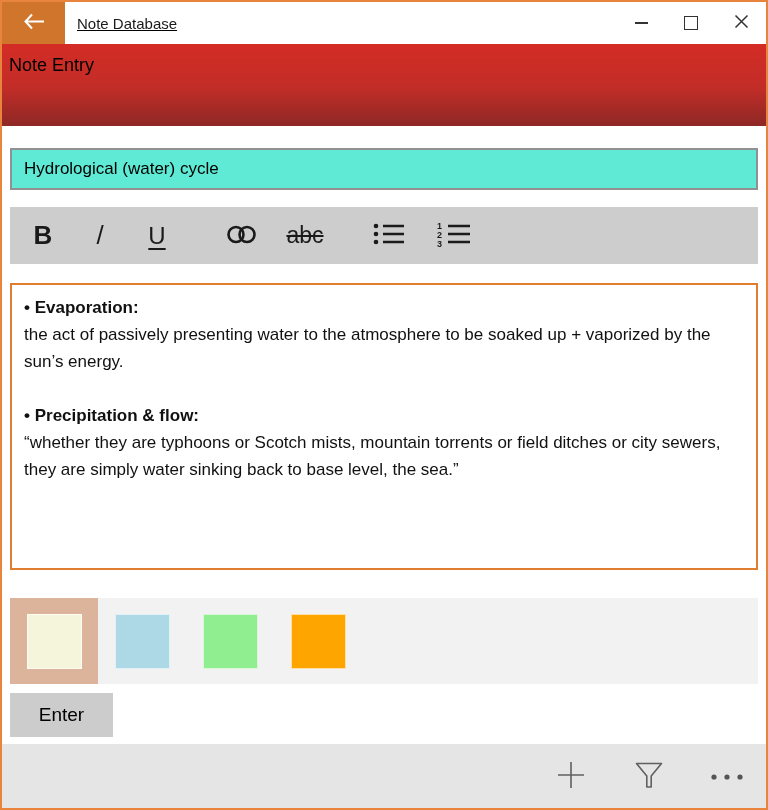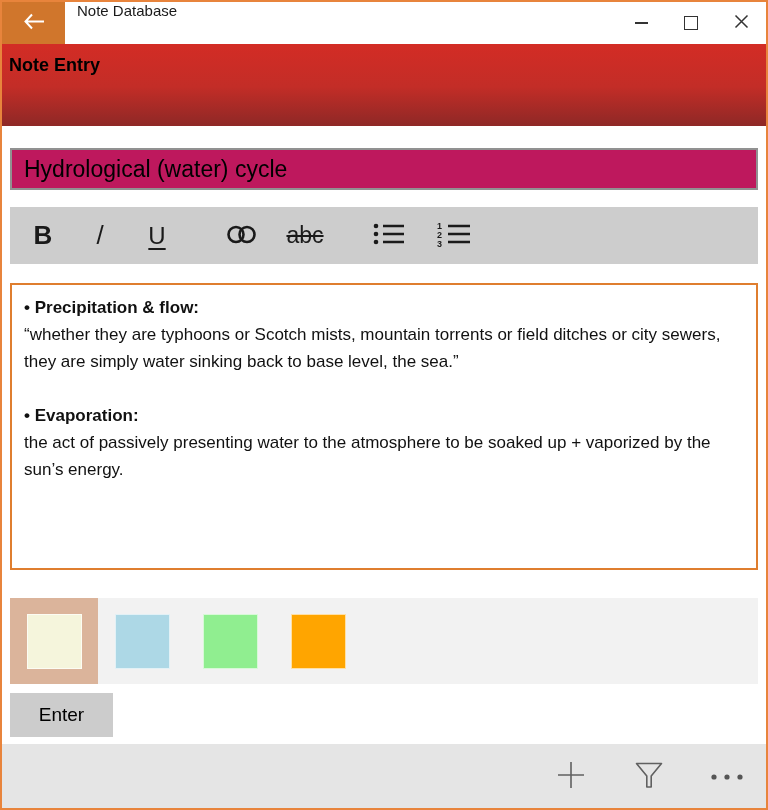--- a/index.html
+++ b/index.html
@@ -7,50 +7,50 @@
   body {
     width: 768px; height: 810px;
     border: 2px solid #E8843C;
     background: #fff;
     font-family: "Liberation Sans", sans-serif;
     overflow: hidden;
     position: relative;
   }
 
   
-  .titlebar { height: 42px; background: #fff; display: flex; align-items: flex-start; }
+  .titlebar { height: 42px; background: #fff; display: flex; align-items: center; text-decoration: underline; }
   .back-btn {
     width: 63px; height: 42px; background: #D0762C; border: none;
     display: flex; align-items: center; justify-content: center; cursor: pointer;
   }
   .title-text { margin-left: 12px; font-size: 15px; color: #1a1a1a; }
   .win-controls { margin-left: auto; display: flex; height: 42px; }
   .ctrl-btn {
     width: 50px; height: 42px; background: transparent; border: none;
     display: flex; align-items: center; justify-content: center; cursor: pointer;
   }
   .min-glyph { width: 13px; height: 2px; background: #333; }
   .max-glyph { width: 14px; height: 14px; border: 1.6px solid #333; }
 
   
   .app-header {
     height: 82px;
     background: linear-gradient(180deg, #D32C25 0%, #C32D27 52%, #8E2826 100%);
     padding: 11px 0 0 7px;
   }
-  .app-header-title { font-size: 18px; font-weight: bold; color: #000; }
+  .app-header-title { font-size: 18px; font-weight: normal; color: #000; }
 
   
   .main { padding: 0 8px; }
 
   .title-input {
     display: block; margin-top: 22px; width: 100%; height: 42px;
     border: 2px solid #919191; border-radius: 0;
-    font-size: 23px; color: #000; padding: 0 12px;
-    font-family: "Liberation Sans", sans-serif; background: #be185d; outline: none;
+    font-size: 17px; color: #000; padding: 0 12px;
+    font-family: "Liberation Sans", sans-serif; background: #5eead4; outline: none;
   }
 
   .toolbar {
     margin-top: 17px; height: 57px; background: #CDCDCD;
     display: flex; align-items: center; padding: 0 10px;
   }
   .tb-btn {
     border: none; background: transparent; cursor: pointer; color: #1a1a1a;
     height: 44px; display: flex; align-items: center; justify-content: center;
     font-family: "Liberation Sans", sans-serif; padding: 0; margin: 0;
@@ -167,26 +167,26 @@
           <text x="1" y="18" font-size="9" font-weight="bold" fill="#1a1a1a" font-family="Liberation Sans, sans-serif">2</text>
           <text x="1" y="27" font-size="9" font-weight="bold" fill="#1a1a1a" font-family="Liberation Sans, sans-serif">3</text>
           <path d="M12 6 H34 M12 14 H34 M12 22 H34" stroke="#1a1a1a" stroke-width="2.4"></path>
         </svg>
       </span>
     </button>
   </div>
 
   <div class="editor">
     <p>
+      <span class="para-heading">• Evaporation:</span><br>
+      <span>the act of passively presenting water to the atmosphere to be soaked up + vaporized by the sun’s energy.</span>
+    </p>
+    <p>
       <span class="para-heading">• Precipitation &amp; flow:</span><br>
       <span>“whether they are typhoons or Scotch mists, mountain torrents or field ditches or city sewers, they are simply water sinking back to base level, the sea.”</span>
-    </p>
-    <p>
-      <span class="para-heading">• Evaporation:</span><br>
-      <span>the act of passively presenting water to the atmosphere to be soaked up + vaporized by the sun’s energy.</span>
     </p>
   </div>
 
   <div class="swatch-strip">
     <div class="swatch-item selected">
       <div class="swatch" style="background: rgb(245, 245, 220);"></div>
     </div>
     <div class="swatch-item">
       <div class="swatch" style="background: rgb(173, 216, 230);"></div>
     </div>

